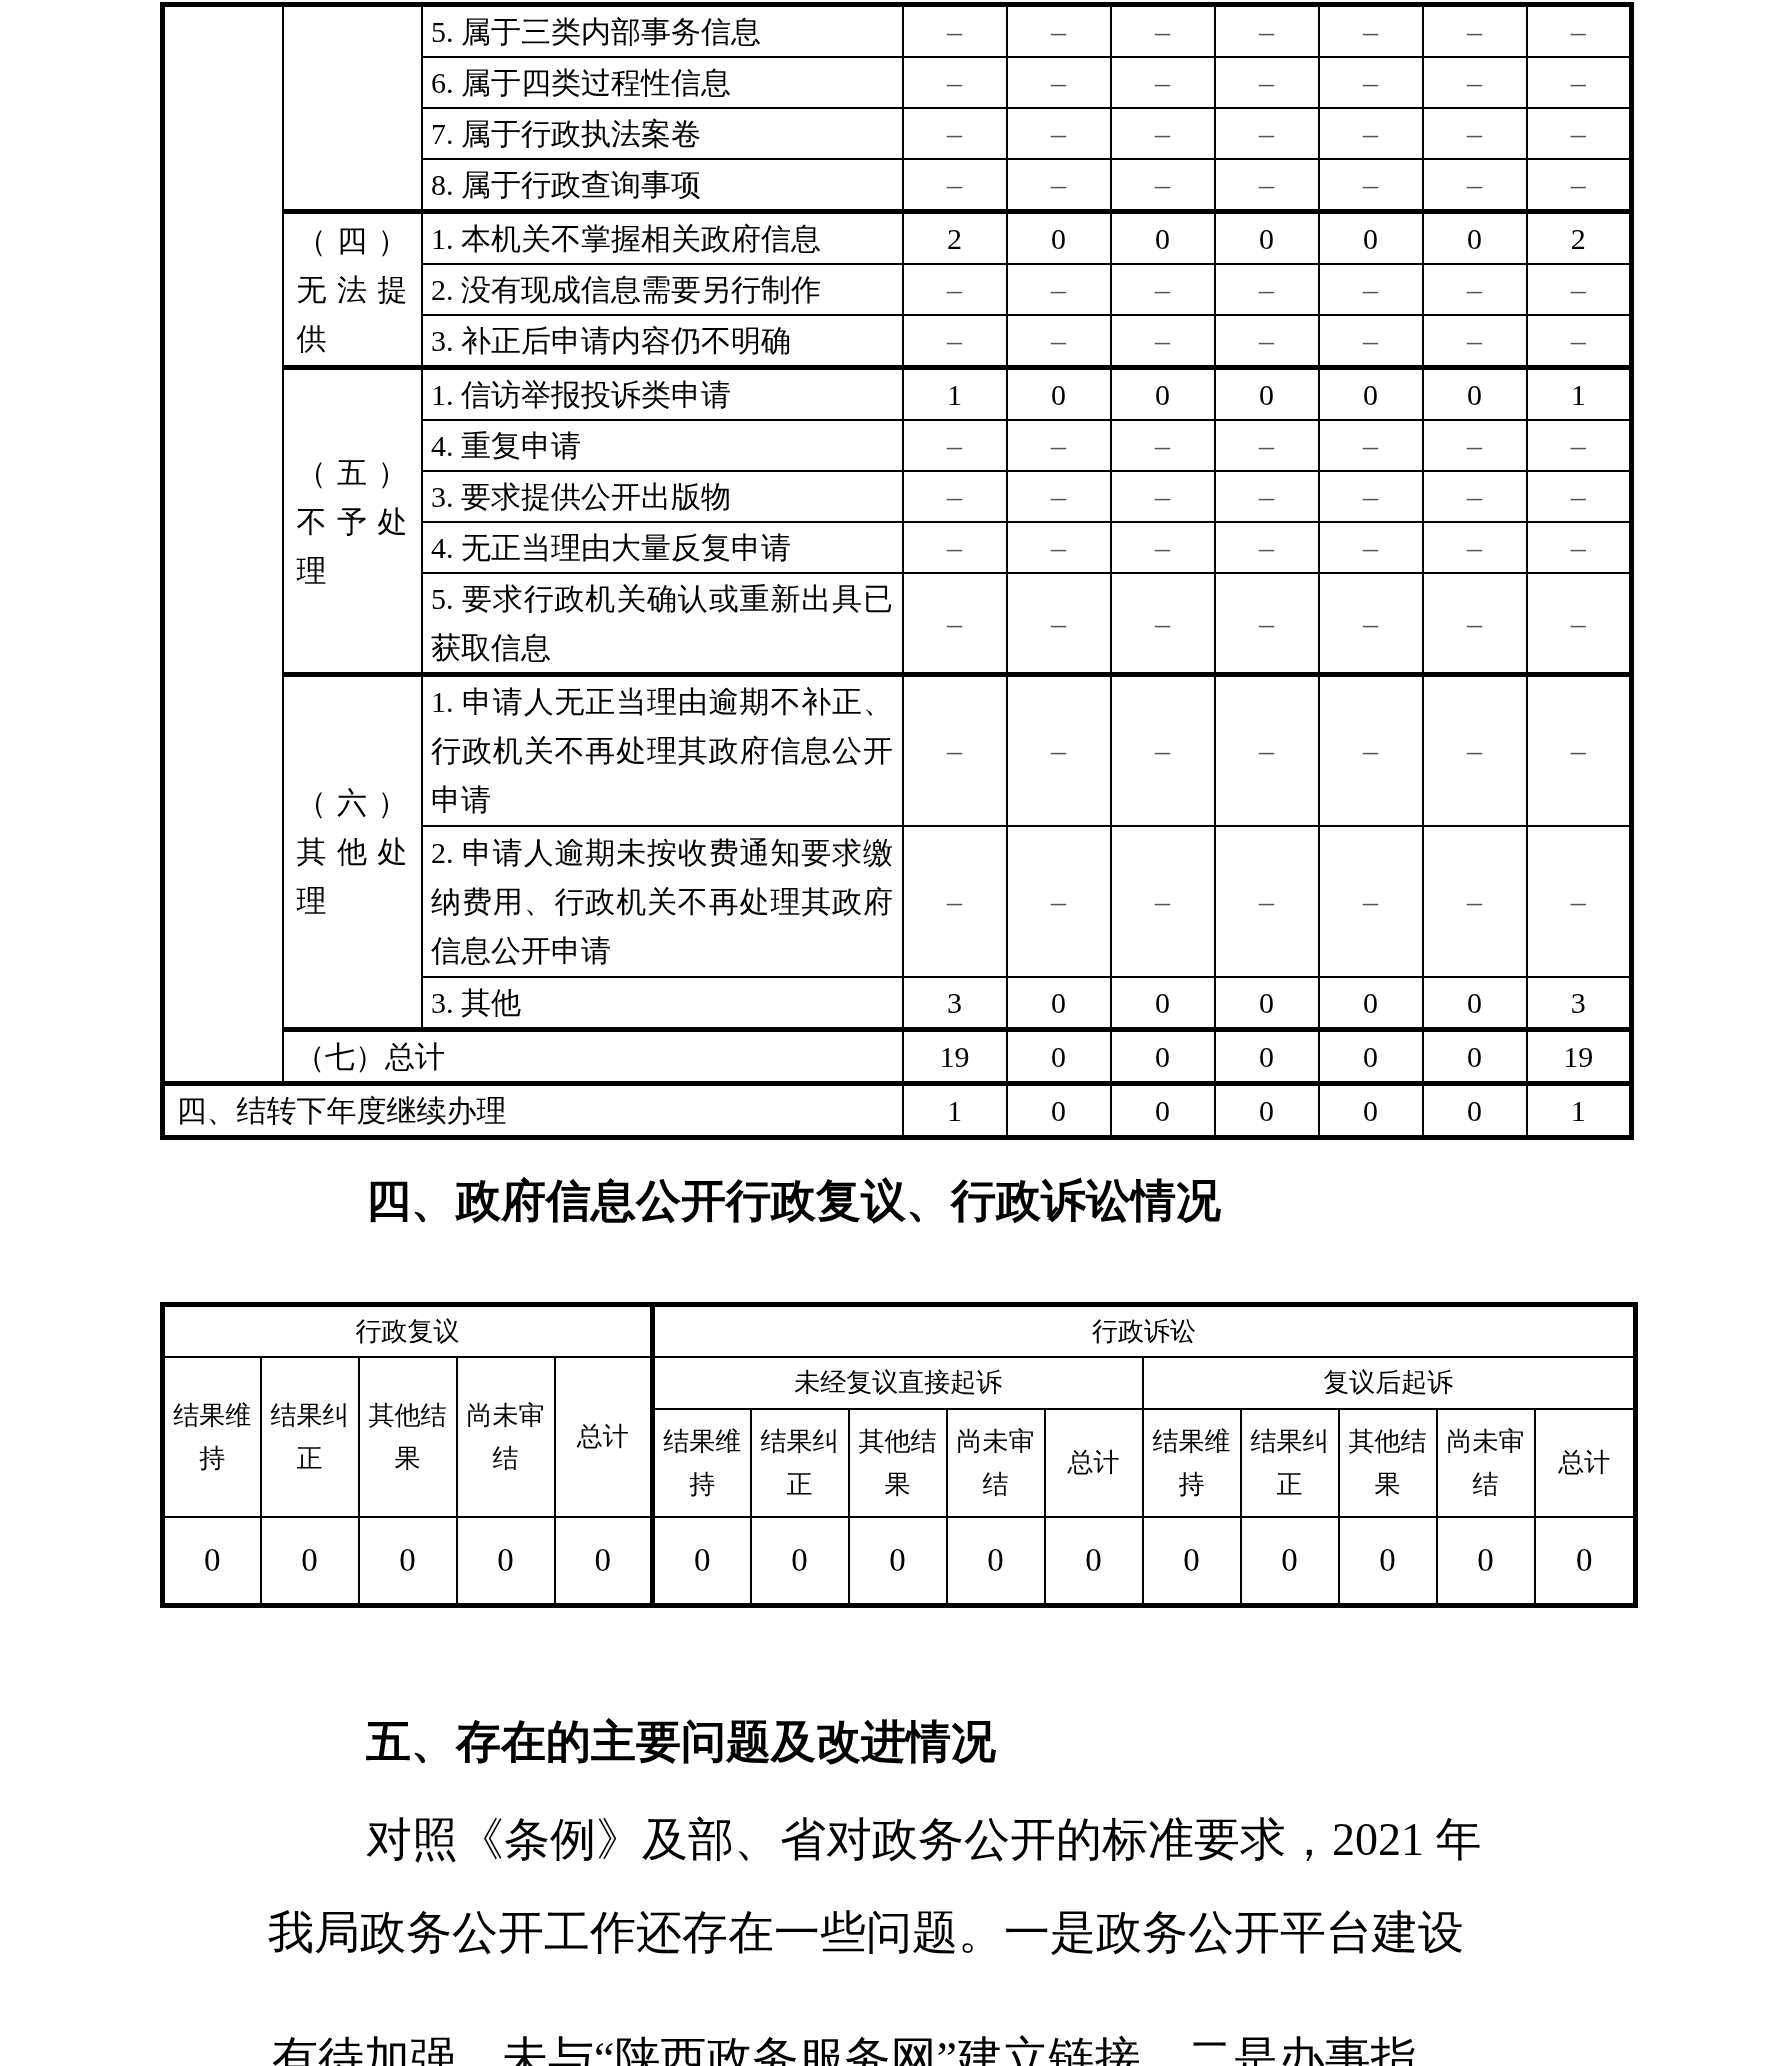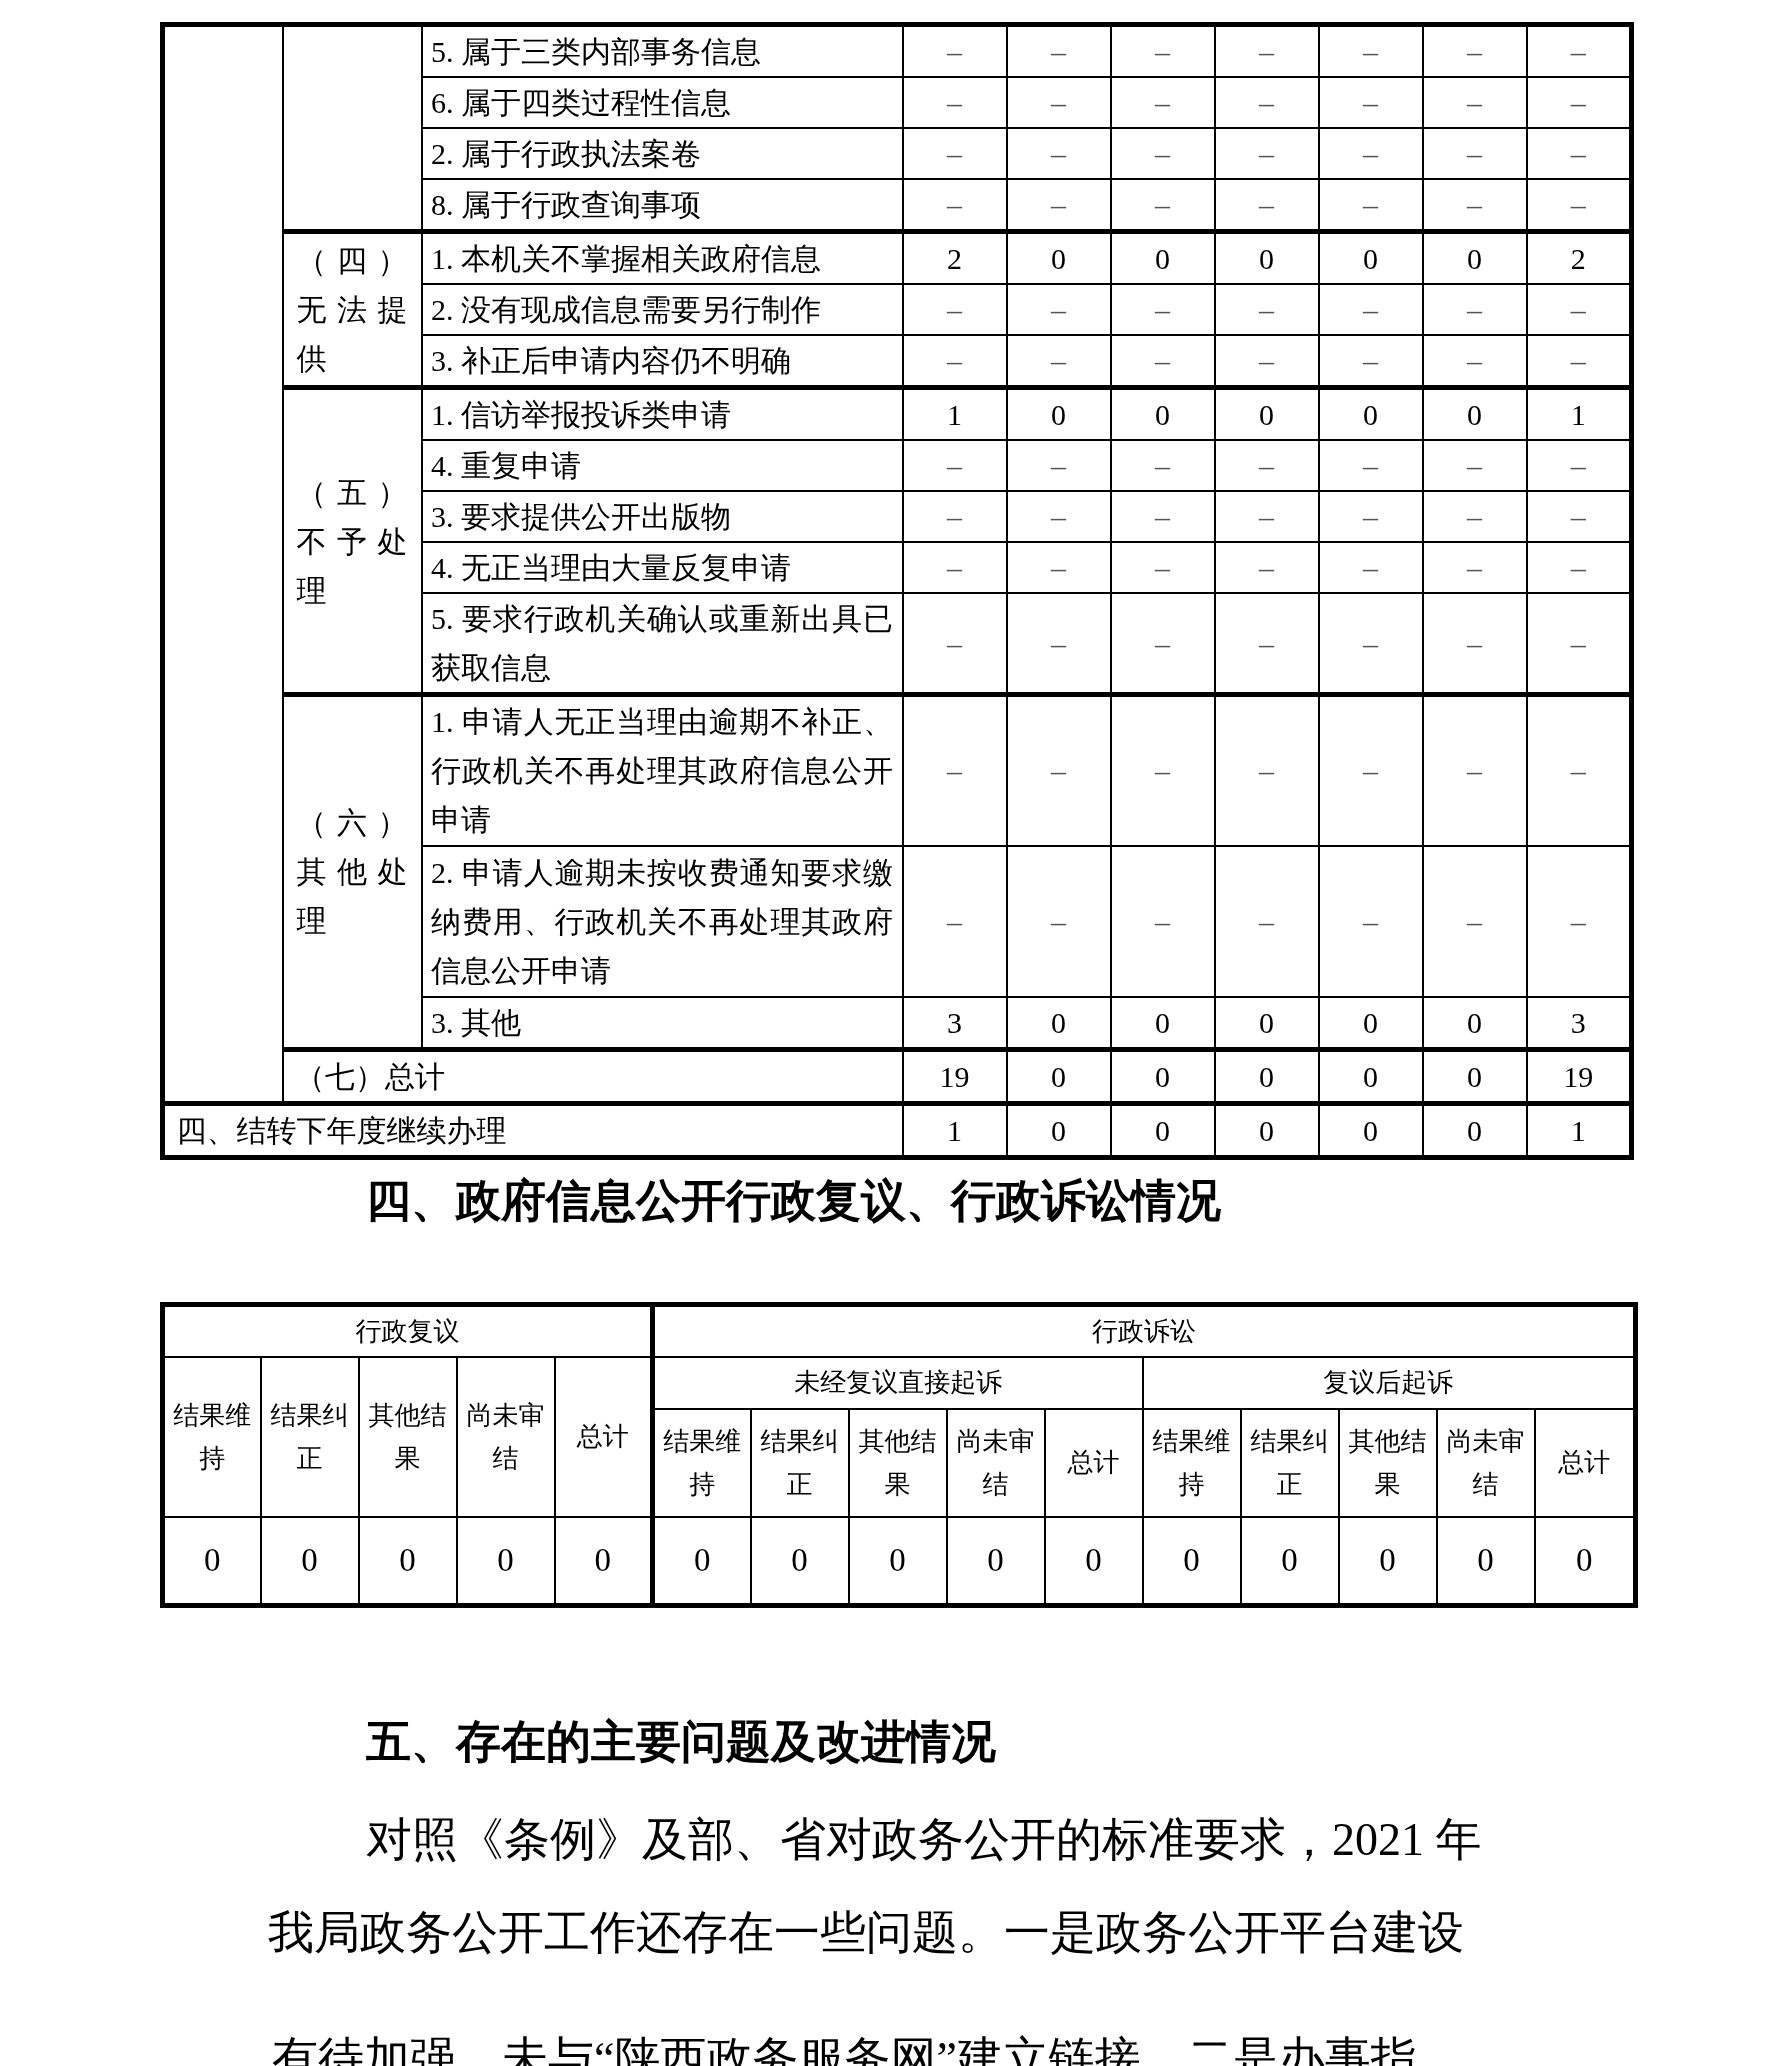--- a/index.html
+++ b/index.html
@@ -2,21 +2,21 @@
 <html style="font-size:11.5px"><head>
 <meta charset="utf-8">
 <style>
   html,body{margin:0;padding:0;}
   body{
     width:1788px;height:2066px;background:#ffffff;position:relative;
     font-family:"Liberation Serif","DejaVu Serif",serif;color:#000;
   }
   
   table.t1{
-    position:absolute;left:160px;top:22px;width:1473px;
+    position:absolute;left:160px;top:2px;width:1473px;
     border-collapse:collapse;table-layout:fixed;
     border:5px solid #000;
   }
   table.t1 td{
     border:2.9px solid #000;
     font-size:30px;line-height:49px;
     padding:0 8.6px;vertical-align:middle;
     word-break:break-all;overflow:hidden;
   }
   table.t1 tr.gs td{border-top-width:5px;}
@@ -103,21 +103,21 @@
         <td class="item">6. 属于四类过程性信息</td>
         <td class="val dash">–</td>
         <td class="val dash">–</td>
         <td class="val dash">–</td>
         <td class="val dash">–</td>
         <td class="val dash">–</td>
         <td class="val dash">–</td>
         <td class="val dash">–</td>
       </tr>
       <tr class="h1">
-        <td class="item">2. 属于行政执法案卷</td>
+        <td class="item">7. 属于行政执法案卷</td>
         <td class="val dash">–</td>
         <td class="val dash">–</td>
         <td class="val dash">–</td>
         <td class="val dash">–</td>
         <td class="val dash">–</td>
         <td class="val dash">–</td>
         <td class="val dash">–</td>
       </tr>
       <tr class="h1">
         <td class="item">8. 属于行政查询事项</td>

